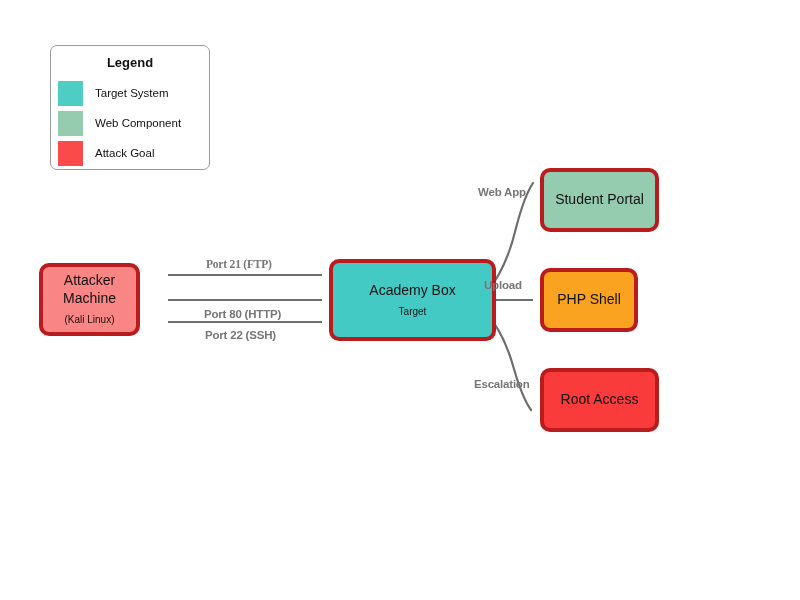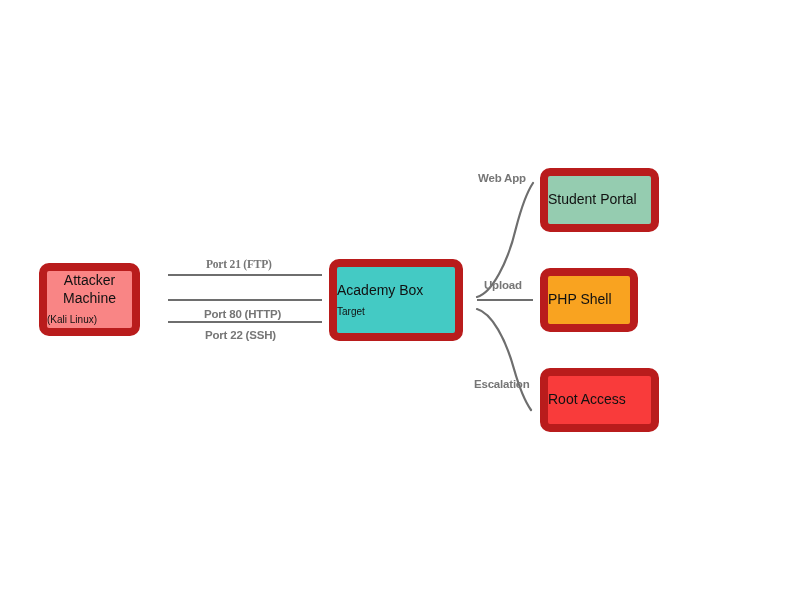--- a/index.html
+++ b/index.html
@@ -27,25 +27,25 @@
     top: 0;
     width: 800px;
     height: 600px;
     pointer-events: none;
   }
 
   
   .node {
     position: absolute;
     box-sizing: border-box;
-    border: 8px solid #b91c1c;
+    border: 4px solid #b91c1c;
     border-radius: 10px;
     display: flex;
     flex-direction: column;
-    align-items: flex-start;
+    align-items: center;
     justify-content: center;
     color: #1a1a1a;
     text-align: center;
     line-height: 1.25;
   }
   .node .title {
     font-size: 14px;
     font-weight: 400;
     color: #111111;
   }
@@ -54,21 +54,21 @@
     font-weight: 400;
     color: #111111;
     margin-top: 7px;
   }
 
   #node-attacker {
     left: 39px;  top: 263px;  width: 101px; height: 73px;
     background: #F98585;
   }
   #node-academy {
-    left: 329px; top: 259px;  width: 134px; height: 82px;
+    left: 329px; top: 259px;  width: 167px; height: 82px;
     background: #44CAC4;
   }
   #node-student {
     left: 540px; top: 168px;  width: 119px; height: 64px;
     background: #95CCB0;
   }
   #node-phpshell {
     left: 540px; top: 268px;  width: 98px; height: 64px;
     background: #F9A320;
   }
@@ -82,21 +82,21 @@
     position: absolute;
     font-size: 11.5px;
     font-weight: bold;
     color: #767676;
     white-space: nowrap;
     letter-spacing: -0.2px;
   }
   #label-ftp      { left: 206px; top: 258px; font-family: Liberation Serif, serif; }
   #label-http     { left: 204px; top: 308px; text-align: right; }
   #label-ssh      { left: 205px; top: 329px; }
-  #label-webapp   { left: 478px; top: 172px; }
+  #label-webapp   { left: 478px; top: 186px; }
   #label-upload   { left: 484px; top: 279px; }
   #label-escal    { left: 474px; top: 378px; }
 
   
   #legend {
     position: absolute;
     left: 50px;
     top: 45px;
     width: 160px;
     height: 125px;
@@ -170,14 +170,32 @@
     <div class="title">Root Access</div>
   </div>
 
   <div class="edge-label" id="label-ftp">Port 21 (FTP)</div>
   <div class="edge-label" id="label-http">Port 80 (HTTP)</div>
   <div class="edge-label" id="label-ssh">Port 22 (SSH)</div>
   <div class="edge-label" id="label-webapp">Web App</div>
   <div class="edge-label" id="label-upload">Upload</div>
   <div class="edge-label" id="label-escal">Escalation</div>
 
+  <div id="legend">
+    <div id="legend-title">Legend</div>
+
+    <div class="legend-row">
+      <div class="legend-swatch" style="background: rgb(78, 205, 196);"></div>
+      <div class="legend-text">Target System</div>
+    </div>
+
+    <div class="legend-row">
+      <div class="legend-swatch" style="background: rgb(149, 204, 176);"></div>
+      <div class="legend-text">Web Component</div>
+    </div>
+
+    <div class="legend-row">
+      <div class="legend-swatch" style="background: rgb(251, 74, 74);"></div>
+      <div class="legend-text">Attack Goal</div>
+    </div>
+  </div>
 
 </div>
 
 </body></html>

